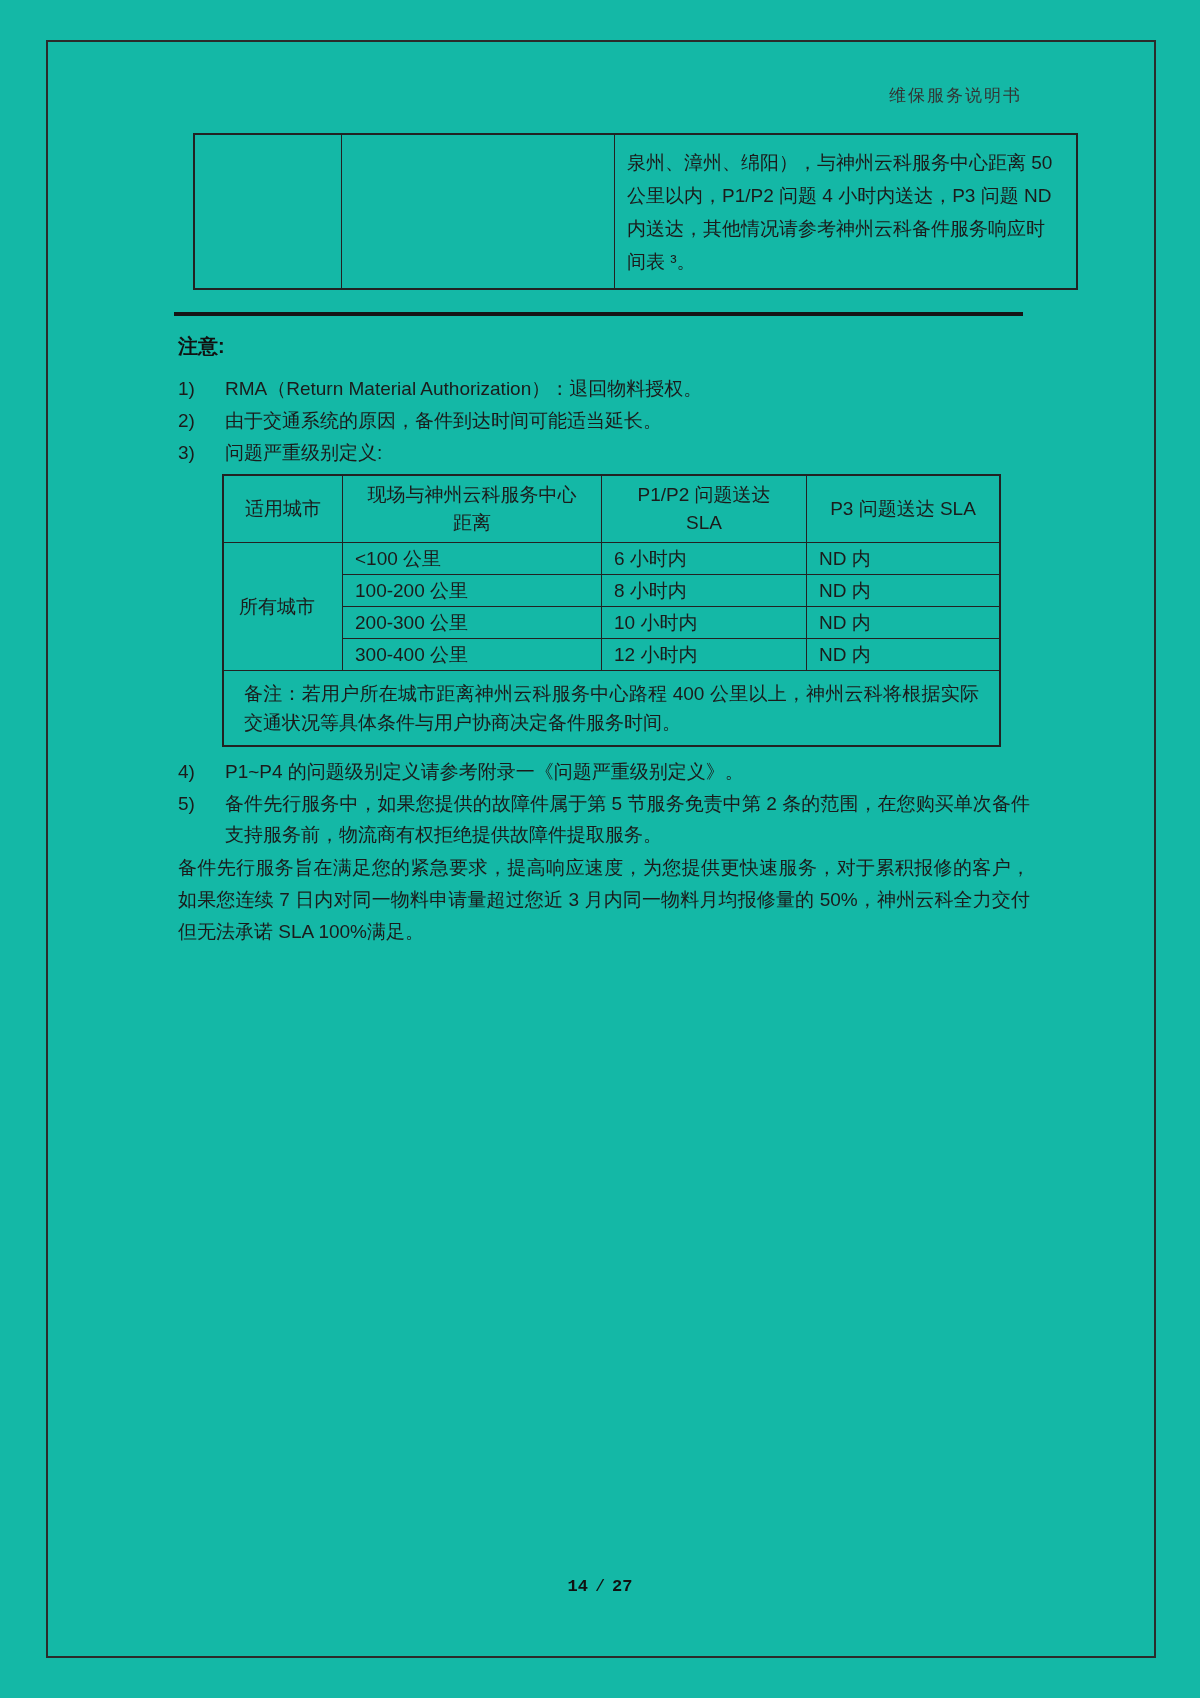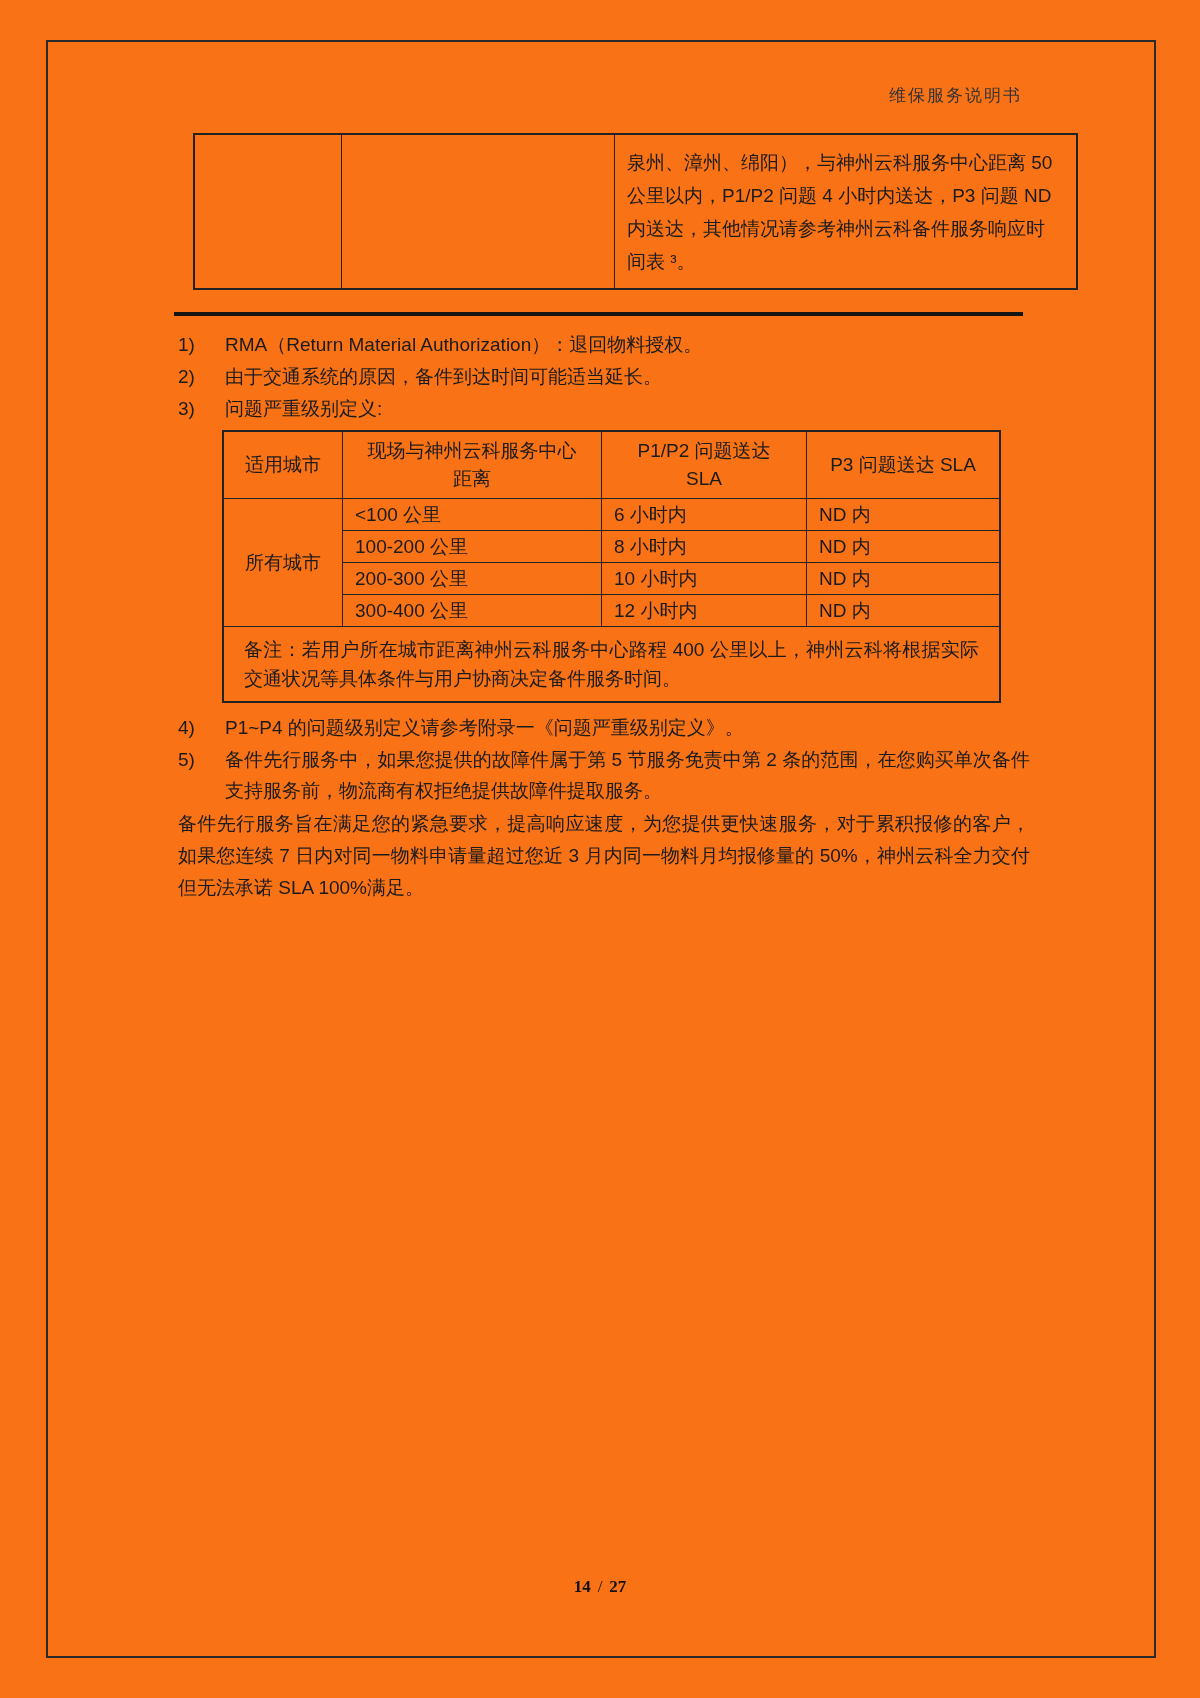--- a/index.html
+++ b/index.html
@@ -1,17 +1,17 @@
 <!DOCTYPE html>
 <html><head>
 <meta charset="utf-8">
 <style>
   html,body{margin:0;padding:0;background:#f2f0ed;}
   .page{
-    position:relative;width:1200px;height:1698px;background:#f97316;
+    position:relative;width:1200px;height:1698px;background:#14b8a6;
     font-family:"Liberation Sans","DejaVu Sans",sans-serif;color:#1b1b1b;
     overflow:hidden;margin:0 auto;
   }
   .page-border{
     position:absolute;left:46px;top:40px;width:1106px;height:1614px;
     border:2px solid #2b2b2b;pointer-events:none;
   }
   .doc-header{
     position:absolute;top:84px;right:178px;
     font-family:"Liberation Serif","DejaVu Serif",serif;
@@ -39,28 +39,28 @@
 
   
   .table2{margin:6px 0 9px 44px;width:756px;table-layout:fixed;border:2px solid #222;font-size:19px;}
   .table2 td,.table2 th{border:1px solid #222;font-weight:400;}
   .table2 th{white-space:pre-line;text-align:center;vertical-align:middle;padding:5px 2px;line-height:28px;height:52px;}
   .table2 .w1{width:114px;}
   .table2 .w2{width:254px;}
   .table2 .w3{width:200px;}
   .table2 .w4{width:188px;}
   .table2 td{height:31px;padding:0 8px 0 12px;vertical-align:middle;line-height:22px;}
-  .table2 td.city{text-align:center;padding:0;}
+  .table2 td.city{padding:15px;}
   .table2 td.note-cell{padding:8px 20px;line-height:29px;text-align:justify;height:auto;}
 
   .closing{margin-top:2px;font-size:19px;line-height:32px;text-align:justify;}
 
   .doc-footer{
     position:absolute;left:0;top:1577px;width:1200px;text-align:center;
-    font-family:Liberation Serif, serif;font-size:17px;color:#111;
+    font-family:Liberation Mono, monospace;font-size:17px;color:#111;
   }
   .doc-footer .pg{font-weight:700;}
   .doc-footer .sep{font-weight:400;padding:0 7px;}
 </style>
 </head>
 <body>
 
 <div class="page">
   <div class="page-border"></div>
 
@@ -78,20 +78,21 @@
           <div class="line">公里以内，P1/P2 问题 4 小时内送达，P3 问题 ND</div>
           <div class="line">内送达，其他情况请参考神州云科备件服务响应时</div>
           <div class="line">间表 ³。</div>
         </td>
       </tr>
     </tbody>
       </table>
 
     <div class="thick-rule"></div>
 
+    <div class="notice-title">注意:</div>
 
     <div class="nlist">
 
       <div class="nitem">
         <span class="num">1)</span>
         <div class="txt">RMA（Return Material Authorization）：退回物料授权。</div>
       </div>
 
       <div class="nitem">
         <span class="num">2)</span>

